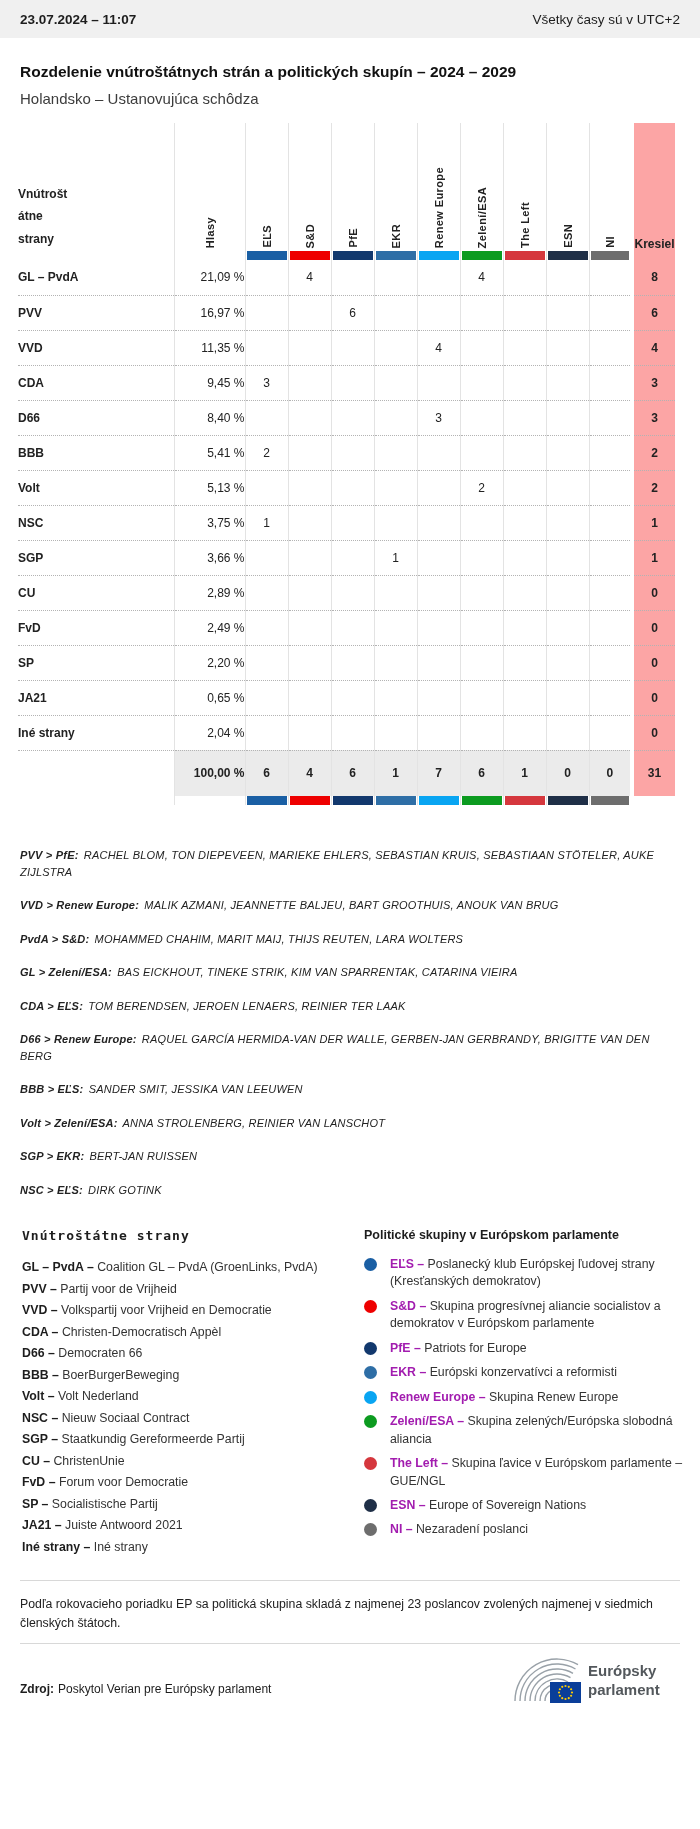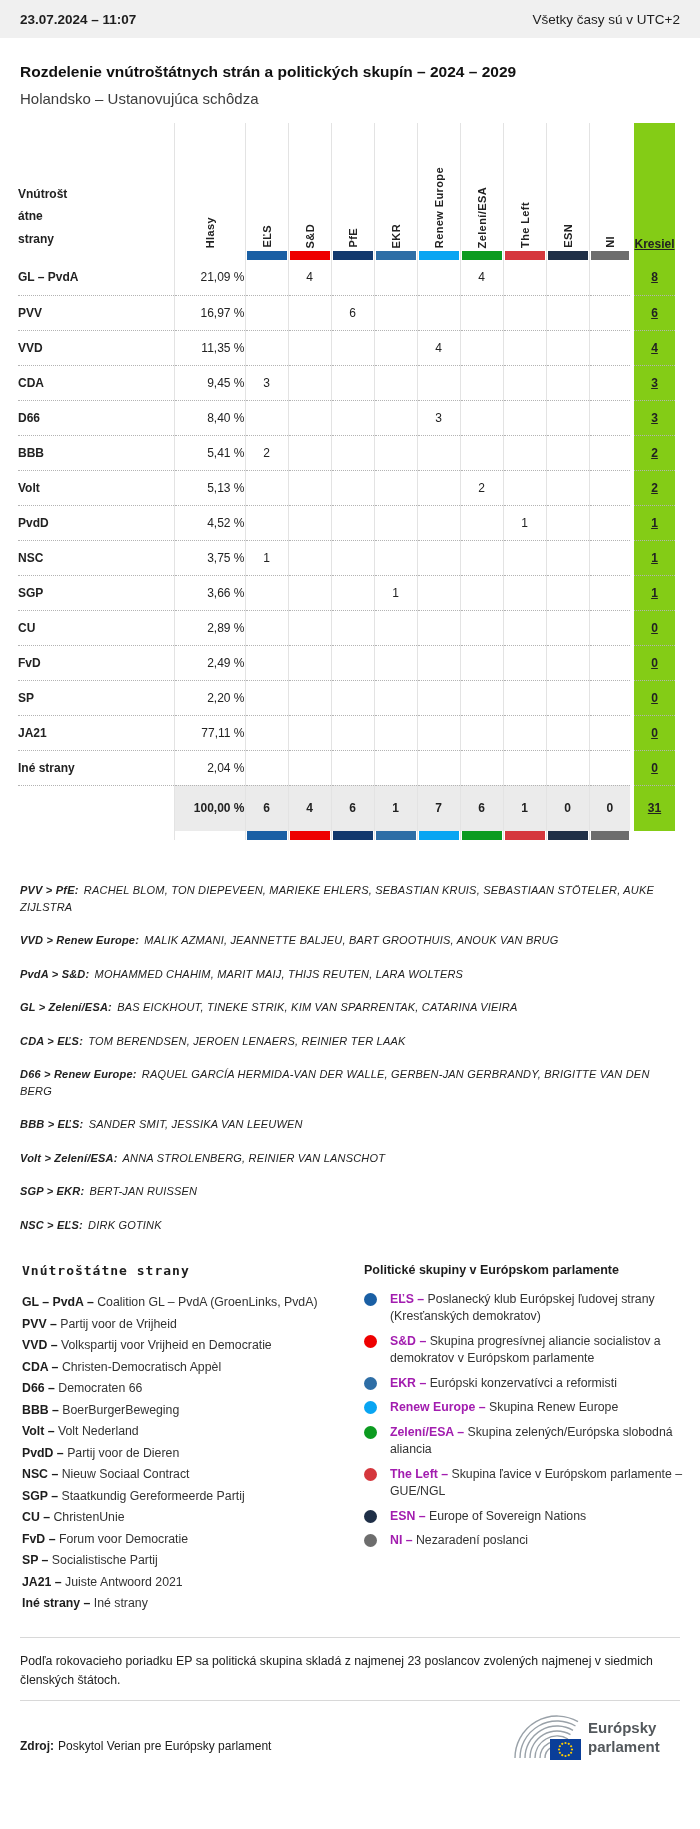--- a/index.html
+++ b/index.html
@@ -8,21 +8,21 @@
   .topbar .dt{font-weight:700;}
   .title{margin:25px 20px 0;font-size:15.5px;font-weight:700;color:#111;}
   .subtitle{margin:9px 20px 0;font-size:15px;font-weight:400;color:#3c3c3c;}
   table.seats{margin:16px 0 0 18px;border-collapse:collapse;table-layout:fixed;width:657px;}
   table.seats th,table.seats td{padding:0;font-size:12px;color:#222;}
   thead tr{height:128px;}
   .party-head{vertical-align:bottom;text-align:left;font-size:12.5px;font-weight:700;line-height:1.9;white-space:pre-line;padding-bottom:4px;}
   .rot-th{vertical-align:bottom;text-align:center;padding-bottom:10px;}
   .rot{display:inline-block;writing-mode:vertical-rl;transform:rotate(180deg);font-weight:700;font-size:11px;letter-spacing:0.4px;color:#222;white-space:nowrap;}
   .vline{border-left:1px solid #e3e3e3;}
-  .kres{background:#84cc16;text-align:center;font-weight:700;text-decoration:underline;}
+  .kres{background:#fca5a5;text-align:center;font-weight:700;}
   .kgap{border-left:4px solid #fff;}
   th.kres{vertical-align:bottom;padding-bottom:8px;font-size:12px;}
   tr.bar{height:9px;}
   tr.bar td{line-height:0;}
   .swatch{height:9px;margin:0 1px;}
   tr.data{height:35px;}
   tr.data td{border-top:1px dotted #b3b3b3;}
   tr.data.first td{border-top:none;}
   tr.total{height:46px;}
   tr.total td{border-top:1px dotted #b3b3b3;margin-left:9px;}
@@ -222,34 +222,20 @@
           <td class="seat vline"></td>
           <td class="seat vline"></td>
           <td class="seat vline"></td>
           <td class="seat vline">2</td>
           <td class="seat vline"></td>
           <td class="seat vline"></td>
           <td class="seat vline"></td>
           <td class="kres kgap">2</td>
         </tr>
         <tr class="data">
-          <td class="party">PvdD</td>
-          <td class="votes vline">4,52 %</td>
-          <td class="seat vline"></td>
-          <td class="seat vline"></td>
-          <td class="seat vline"></td>
-          <td class="seat vline"></td>
-          <td class="seat vline"></td>
-          <td class="seat vline"></td>
-          <td class="seat vline">1</td>
-          <td class="seat vline"></td>
-          <td class="seat vline"></td>
-          <td class="kres kgap">1</td>
-        </tr>
-        <tr class="data">
           <td class="party">NSC</td>
           <td class="votes vline">3,75 %</td>
           <td class="seat vline">1</td>
           <td class="seat vline"></td>
           <td class="seat vline"></td>
           <td class="seat vline"></td>
           <td class="seat vline"></td>
           <td class="seat vline"></td>
           <td class="seat vline"></td>
           <td class="seat vline"></td>
@@ -307,21 +293,21 @@
           <td class="seat vline"></td>
           <td class="seat vline"></td>
           <td class="seat vline"></td>
           <td class="seat vline"></td>
           <td class="seat vline"></td>
           <td class="seat vline"></td>
           <td class="kres kgap">0</td>
         </tr>
         <tr class="data">
           <td class="party">JA21</td>
-          <td class="votes vline">77,11 %</td>
+          <td class="votes vline">0,65 %</td>
           <td class="seat vline"></td>
           <td class="seat vline"></td>
           <td class="seat vline"></td>
           <td class="seat vline"></td>
           <td class="seat vline"></td>
           <td class="seat vline"></td>
           <td class="seat vline"></td>
           <td class="seat vline"></td>
           <td class="seat vline"></td>
           <td class="kres kgap">0</td>
@@ -406,40 +392,43 @@
     <div class="leg-col leg-parties">
       <h3>Vnútroštátne strany</h3>
       <div class="items">
           <div class="pitem"><b>GL – PvdA –</b> <span>Coalition GL – PvdA (GroenLinks, PvdA)</span></div>
           <div class="pitem"><b>PVV –</b> <span>Partij voor de Vrijheid</span></div>
           <div class="pitem"><b>VVD –</b> <span>Volkspartij voor Vrijheid en Democratie</span></div>
           <div class="pitem"><b>CDA –</b> <span>Christen-Democratisch Appèl</span></div>
           <div class="pitem"><b>D66 –</b> <span>Democraten 66</span></div>
           <div class="pitem"><b>BBB –</b> <span>BoerBurgerBeweging</span></div>
           <div class="pitem"><b>Volt –</b> <span>Volt Nederland</span></div>
-          <div class="pitem"><b>PvdD –</b> <span>Partij voor de Dieren</span></div>
           <div class="pitem"><b>NSC –</b> <span>Nieuw Sociaal Contract</span></div>
           <div class="pitem"><b>SGP –</b> <span>Staatkundig Gereformeerde Partij</span></div>
           <div class="pitem"><b>CU –</b> <span>ChristenUnie</span></div>
           <div class="pitem"><b>FvD –</b> <span>Forum voor Democratie</span></div>
           <div class="pitem"><b>SP –</b> <span>Socialistische Partij</span></div>
           <div class="pitem"><b>JA21 –</b> <span>Juiste Antwoord 2021</span></div>
           <div class="pitem"><b>Iné strany –</b> <span>Iné strany</span></div>
         </div>
     </div>
     <div class="leg-col leg-groups">
       <h3>Politické skupiny v Európskom parlamente</h3>
       <div class="items">
           <div class="gitem">
             <span class="dot" style="background: rgb(26, 95, 164);"></span>
             <div class="gtext"><b>EĽS –</b> <span>Poslanecký klub Európskej ľudovej strany (Kresťanských demokratov)</span></div>
           </div>
           <div class="gitem">
             <span class="dot" style="background: rgb(238, 0, 0);"></span>
             <div class="gtext"><b>S&amp;D –</b> <span>Skupina progresívnej aliancie socialistov a demokratov v Európskom parlamente</span></div>
+          </div>
+          <div class="gitem">
+            <span class="dot" style="background: rgb(18, 56, 109);"></span>
+            <div class="gtext"><b>PfE –</b> <span>Patriots for Europe</span></div>
           </div>
           <div class="gitem">
             <span class="dot" style="background: rgb(46, 110, 166);"></span>
             <div class="gtext"><b>EKR –</b> <span>Európski konzervatívci a reformisti</span></div>
           </div>
           <div class="gitem">
             <span class="dot" style="background: rgb(9, 165, 242);"></span>
             <div class="gtext"><b>Renew Europe –</b> <span>Skupina Renew Europe</span></div>
           </div>
           <div class="gitem">

